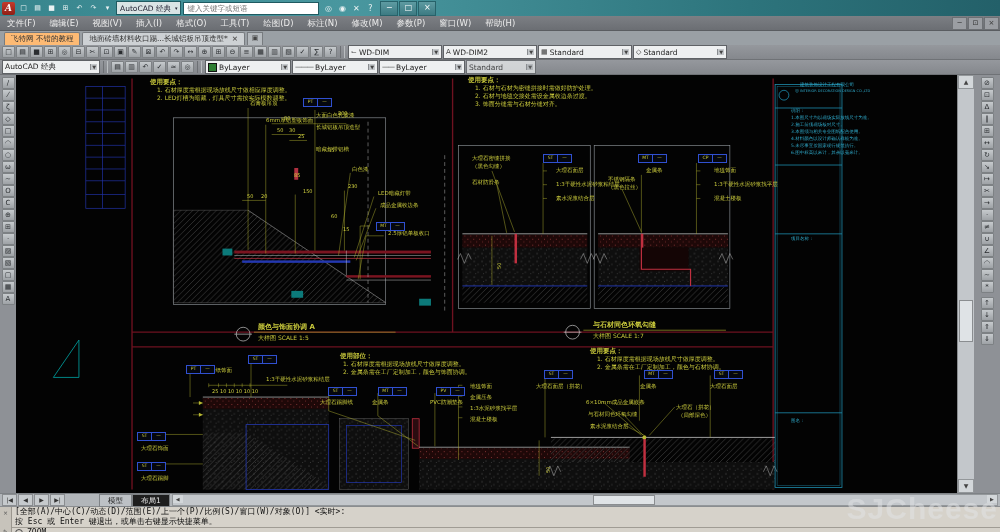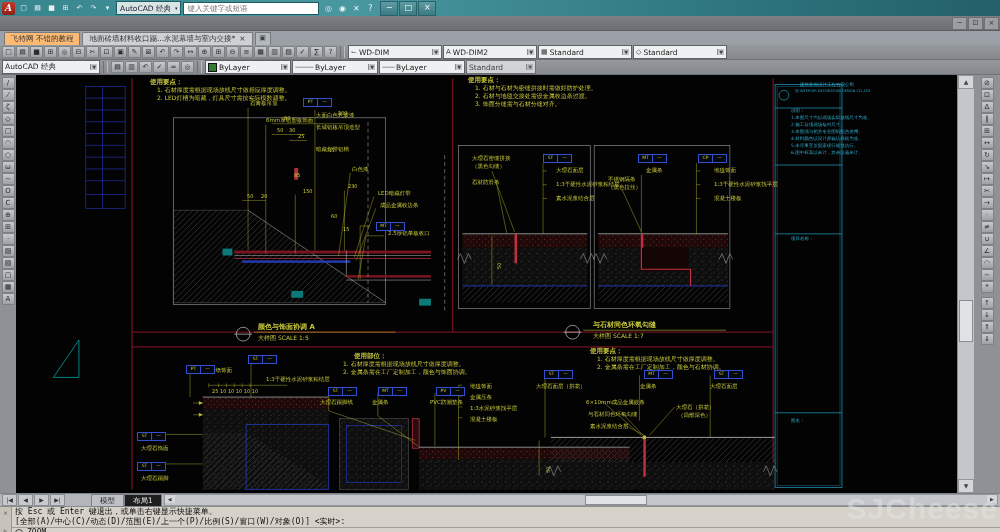--- a/index.html
+++ b/index.html
@@ -132,31 +132,45 @@
         <div class="icbtn">?</div>
       </div>
     <div id="winbtns" style="display:flex;">
         <div class="winbtn">─</div>
         <div class="winbtn">□</div>
         <div class="winbtn">×</div>
       </div>
   </div>
 
   <div class="menubar">
+    <div id="menubar-items" style="display:flex;">
+        <div class="mitem">文件(F)</div>
+        <div class="mitem">编辑(E)</div>
+        <div class="mitem">视图(V)</div>
+        <div class="mitem">插入(I)</div>
+        <div class="mitem">格式(O)</div>
+        <div class="mitem">工具(T)</div>
+        <div class="mitem">绘图(D)</div>
+        <div class="mitem">标注(N)</div>
+        <div class="mitem">修改(M)</div>
+        <div class="mitem">参数(P)</div>
+        <div class="mitem">窗口(W)</div>
+        <div class="mitem">帮助(H)</div>
+      </div>
     <div class="docbtns" id="docbtns">
         <div class="docbtn">─</div>
         <div class="docbtn">⊡</div>
         <div class="docbtn">×</div>
       </div>
   </div>
 
   <div class="tabbar">
     <div class="ftab inactive">飞特网 不错的教程</div>
     <div class="ftab active">
-      <span>地面砖墙材料收口踢...水泥幕墙与室内交接*</span>
+      <span>地面砖墙材料收口踢...长城铝板吊顶造型*</span>
       <span class="x">×</span>
     </div>
     <div class="newtabbtn">▣</div>
   </div>
 
   <div class="tbrow">
     <div id="std-icons" style="display:flex;gap:1px;">
         <div class="tbtn">□</div>
         <div class="tbtn">▤</div>
         <div class="tbtn">■</div>
@@ -410,21 +424,21 @@
       </svg>
 
       <div id="anno-layer">
           <span class="an noteh" style="left: 134px; top: 4px;">使用要点：</span>
           <span class="an note" style="left: 141px; top: 12px;">1. 石材厚度需根据现场放线尺寸做相应厚度调整。</span>
           <span class="an note" style="left: 141px; top: 20px;">2. LED灯槽为暗藏，灯具尺寸需按实际模数调整。</span>
           <span class="an noteh" style="left: 452px; top: 2px;">使用要点：</span>
           <span class="an note" style="left: 459px; top: 10px;">1. 石材与石材为密缝拼接时需做好防护处理。</span>
           <span class="an note" style="left: 459px; top: 18px;">2. 石材与地毯交接处需设金属收边条过渡。</span>
           <span class="an note" style="left: 459px; top: 26px;">3. 饰面分缝需与石材分缝对齐。</span>
-          <span class="an noteh" style="left: 338px; top: 278px;">使用部位：</span>
+          <span class="an noteh" style="left: 324px; top: 278px;">使用部位：</span>
           <span class="an note" style="left: 327px; top: 286px;">1. 石材厚度需根据现场放线尺寸做厚度调整。</span>
           <span class="an note" style="left: 327px; top: 294px;">2. 金属条需在工厂定制加工，颜色与饰面协调。</span>
           <span class="an noteh" style="left: 574px; top: 273px;">使用要点：</span>
           <span class="an note" style="left: 581px; top: 281px;">1. 石材厚度需根据现场放线尺寸做厚度调整。</span>
           <span class="an note" style="left: 581px; top: 289px;">2. 金属条需在工厂定制加工，颜色与石材协调。</span>
           <span class="an lbl" style="left: 234px; top: 26px;">石膏板吊顶</span>
           <span class="an lbl" style="left: 250px; top: 43px;">6mm厚铝塑板饰面</span>
           <span class="an lbl" style="left: 300px; top: 38px;">大面白色乳胶漆</span>
           <span class="an lbl" style="left: 300px; top: 50px;">长城铝板吊顶造型</span>
           <span class="an lbl" style="left: 300px; top: 72px;">暗藏灯带铝槽</span>
@@ -591,39 +605,39 @@
       </div>
   </div>
 
   <div class="mrow">
     <div id="tabnav" style="display:flex;gap:1px;margin-left:2px;">
         <div class="navbtn">|◀</div>
         <div class="navbtn">◀</div>
         <div class="navbtn">▶</div>
         <div class="navbtn">▶|</div>
       </div>
-    <div id="mtabs" style="display:flex;margin-left:2px;padding-left:24px;">
+    <div id="mtabs" style="display:flex;margin-left:10px;padding-left:24px;">
         <div class="mtab inactive">模型</div>
         <div class="mtab active">布局1</div>
       </div>
     <div class="hscroll">
       <div class="harrow" style="left:0">◀</div>
       <div class="hthumb"></div>
       <div class="harrow" style="right:0">▶</div>
     </div>
   </div>
 
   <div class="cmd">
     <div class="cmdstrip">
       <span>×</span>
       <span>✎</span>
     </div>
     <div class="cmdbody">
+      <div class="chist">[全部(A)/中心(C)/动态(D)/范围(E)/上一个(P)/比例(S)/窗口(W)/对象(O)] &lt;实时&gt;:</div>
       <div class="chist">按 Esc 或 Enter 键退出，或单击右键显示快捷菜单。</div>
-      <div class="chist">[全部(A)/中心(C)/动态(D)/范围(E)/上一个(P)/比例(S)/窗口(W)/对象(O)] &lt;实时&gt;:</div>
       <div class="cprompt">
         <span class="lens"></span>
         <span>ZOOM</span>
       </div>
     </div>
   </div>
 
   <div class="watermark">SJCheese</div>
 </div>
 

